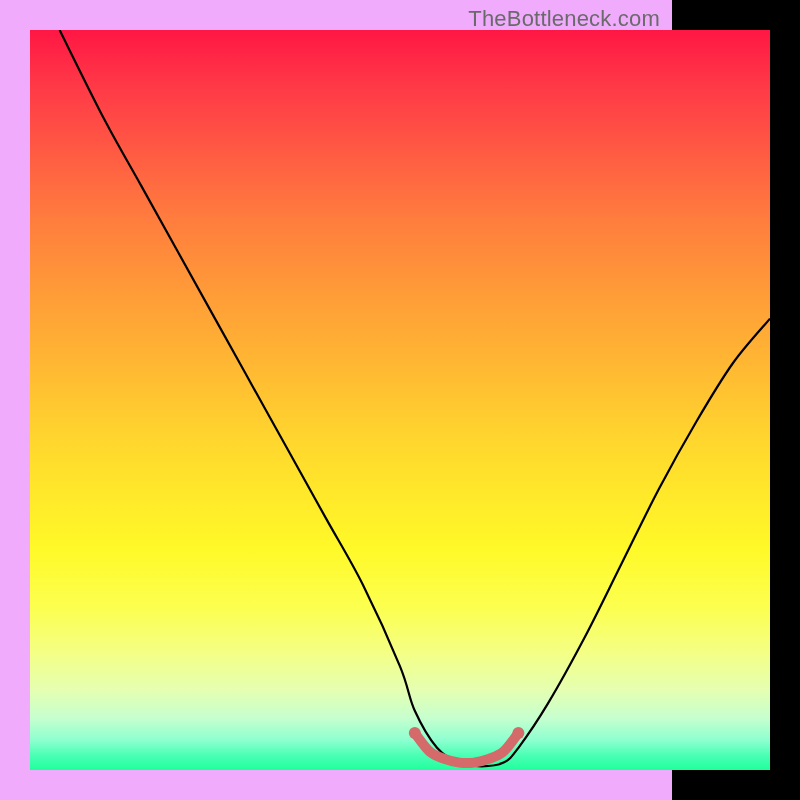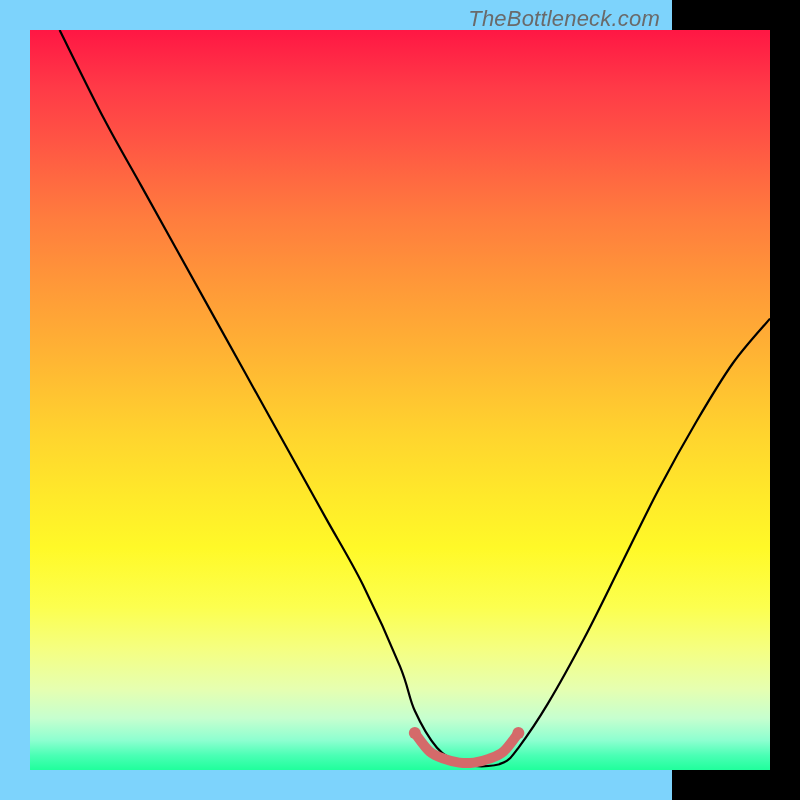--- a/index.html
+++ b/index.html
@@ -10,22 +10,21 @@
     background: #000;
     overflow: hidden;
     font-family: Arial, Helvetica, sans-serif;
   }
   .frame {
     position: absolute;
     left: 0;
     top: 0;
     width: 672px;
     height: 800px;
-    background: #7dd3fc;
-    font-style: italic;
+    background: #f0abfc;
   }
   .plot-area {
     position: absolute;
     left: 30px;
     top: 30px;
     width: 740px;
     height: 740px;
     background: linear-gradient(to bottom,
       #ff1744 0%,
       #ff3b47 8%,

